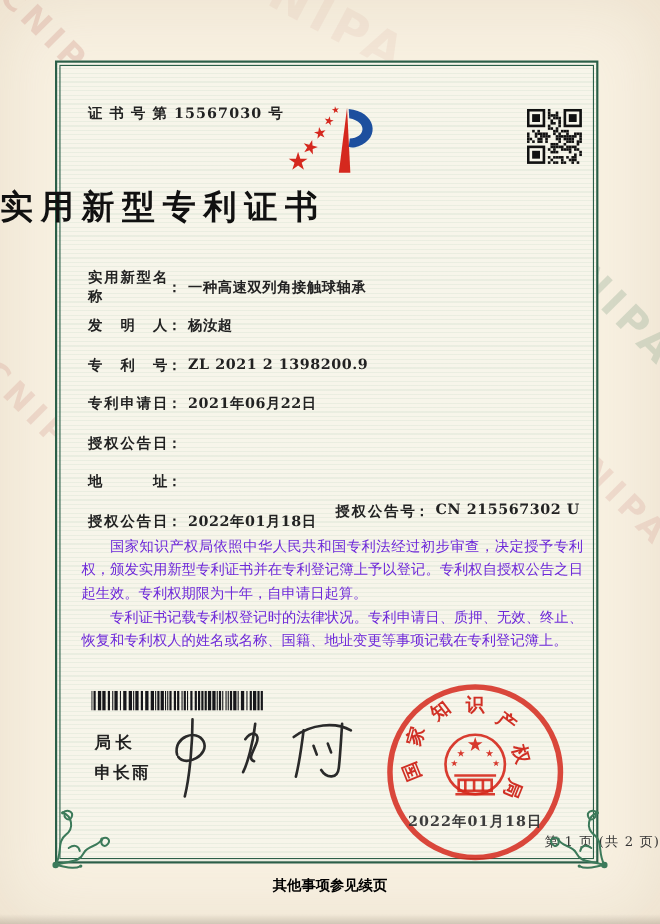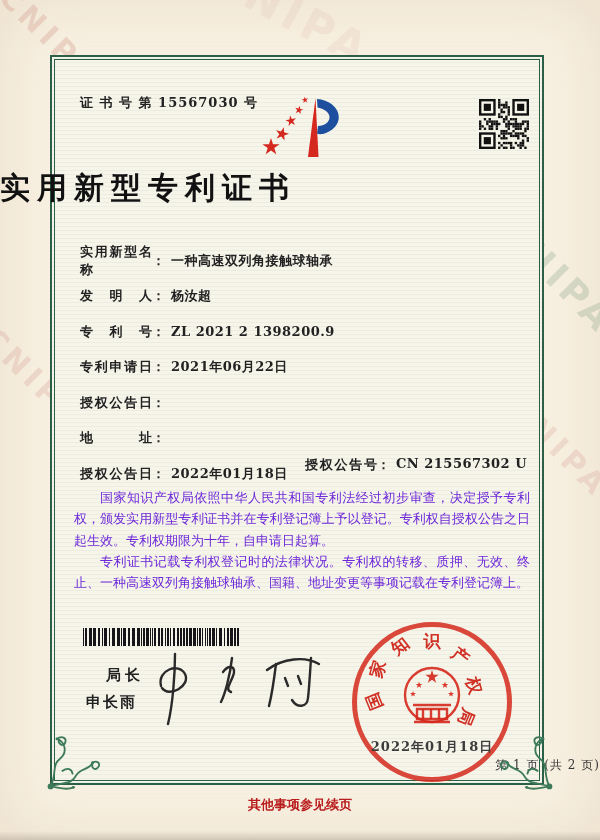--- a/index.html
+++ b/index.html
@@ -47,38 +47,38 @@
   .f-value{letter-spacing:.5px;}
   .grant-pair2{position:absolute; left:225px; top:0; display:flex;}
   
   .paras{position:absolute; left:74px; top:487px; width:456px; font-size:13px;
     line-height:1.64; text-align:justify; color:#6d28d9;}
   .paras p{margin:0; text-indent:2em;}
   
   .barcode{position:absolute; left:83px; top:628px; width:158px; height:18px;}
   
   .signer-title{position:absolute; left:86px; top:666px; font-size:15px; font-weight:600;
-    letter-spacing:4px; font-family:"DejaVu Sans","Liberation Sans",sans-serif;margin-left:20px;}
+    letter-spacing:4px; font-family:"DejaVu Sans","Liberation Sans",sans-serif;}
   .signer-name{position:absolute; left:86px; top:693px; font-size:15px; font-weight:600;
     letter-spacing:2px; font-family:"DejaVu Sans","Liberation Sans",sans-serif;}
   .signature{position:absolute; left:135px; top:646px;}
   
   .seal{position:absolute; left:352px; top:622px; width:160px; height:160px; z-index:4;}
   .seal-ring{position:absolute; left:0; top:0; width:150px; height:150px;
     border:5px solid rgba(213,40,28,.85); border-radius:50%;}
   .seal-char{position:absolute; left:80px; top:80px; font-size:17px; font-weight:bold;
     color:rgba(205,30,20,.92); transform-origin:0 0;}
   .seal-emblem{position:absolute; left:50%; top:46%; transform:translate(-50%,-50%);}
   .seal-date{position:absolute; left:50%; top:116px; transform:translateX(-50%);
     white-space:nowrap; font-size:13px; font-weight:bold; color:#3c3c3c; letter-spacing:1px; z-index:5;}
   
   .page-info{position:absolute; left:0; top:757px; width:100%; text-align:right;
     font-size:12px; letter-spacing:1px; color:#333;}
   .cont-note{position:absolute; left:0; top:796px; width:100%; text-align:center;
-    font-size:13px; font-weight:600; color:#b91c1c;}
+    font-size:13px; font-weight:600; color:#000000;}
 </style>
 </head>
 <body>
 
 <div class="page">
 
   <span class="wm wm1">CNIPA</span>
   <span class="wm wm2">CNIPA</span>
   <span class="wm wm3">CNIPA</span>
   <span class="wm wm4">CNIPA</span>
@@ -313,21 +313,21 @@
       <span class="grant-pair2">
         <span class="f-label">授权公告号</span>
           <span class="f-colon">：</span>
         <span class="f-value">CN 215567302 U</span>
       </span>
     </div>
   </div>
 
   <div class="paras">
     <p>国家知识产权局依照中华人民共和国专利法经过初步审查，决定授予专利权，颁发实用新型专利证书并在专利登记簿上予以登记。专利权自授权公告之日起生效。专利权期限为十年，自申请日起算。</p>
-    <p>专利证书记载专利权登记时的法律状况。专利权的转移、质押、无效、终止、一种高速双列角接触球轴承、国籍、地址变更等事项记载在专利登记簿上。</p>
+    <p>专利证书记载专利权登记时的法律状况。专利申请日、质押、无效、终止、恢复和专利权人的姓名或名称、国籍、地址变更等事项记载在专利登记簿上。</p>
   </div>
 
   <svg id="barcode" class="barcode" viewBox="0 0 158 18" preserveAspectRatio="none">
       <rect x="0" y="0" width="1" height="18" fill="#16161a"></rect>
       <rect x="2" y="0" width="2" height="18" fill="#16161a"></rect>
       <rect x="6" y="0" width="3" height="18" fill="#16161a"></rect>
       <rect x="10" y="0" width="3" height="18" fill="#16161a"></rect>
       <rect x="15" y="0" width="2" height="18" fill="#16161a"></rect>
       <rect x="19" y="0" width="1" height="18" fill="#16161a"></rect>
       <rect x="21" y="0" width="3" height="18" fill="#16161a"></rect>

